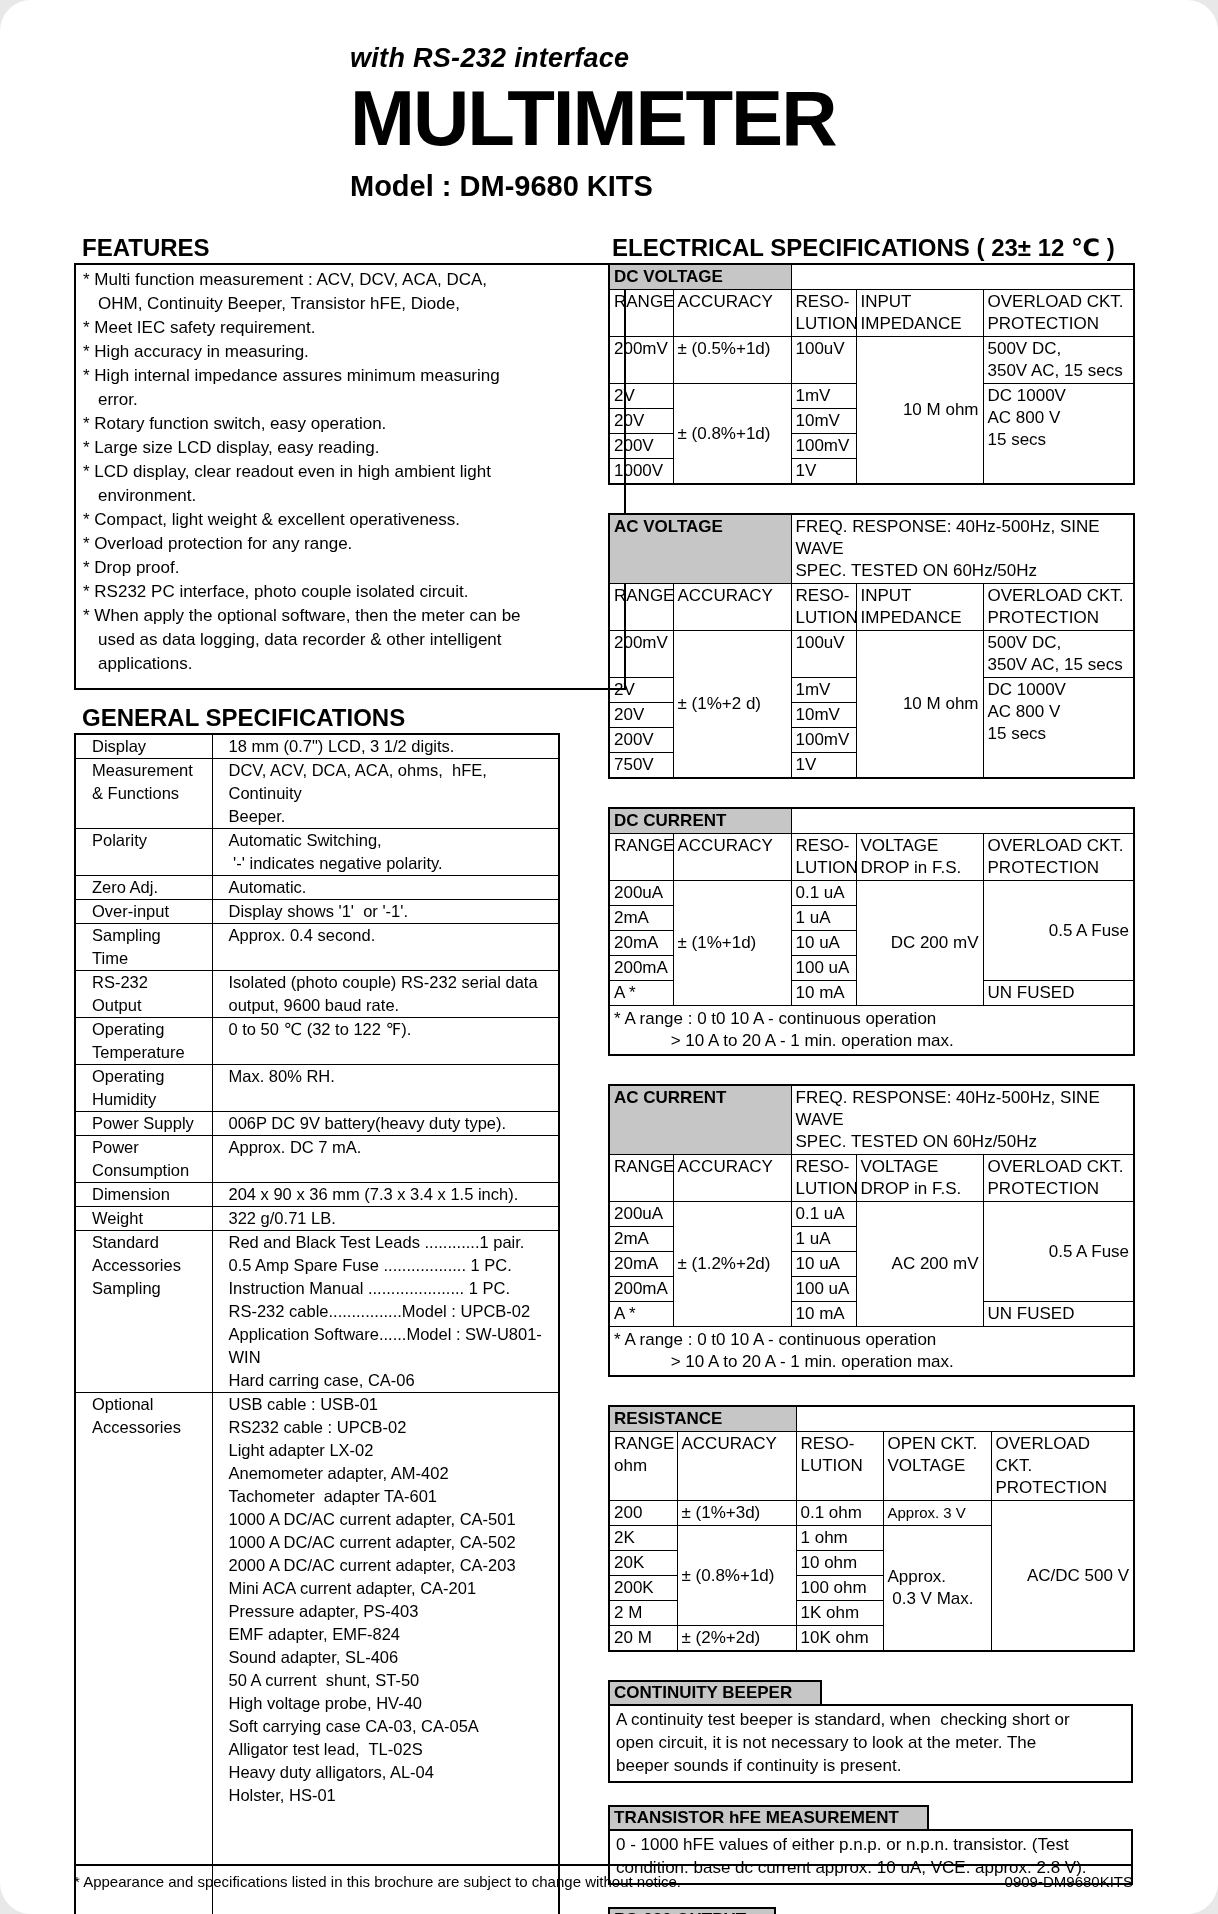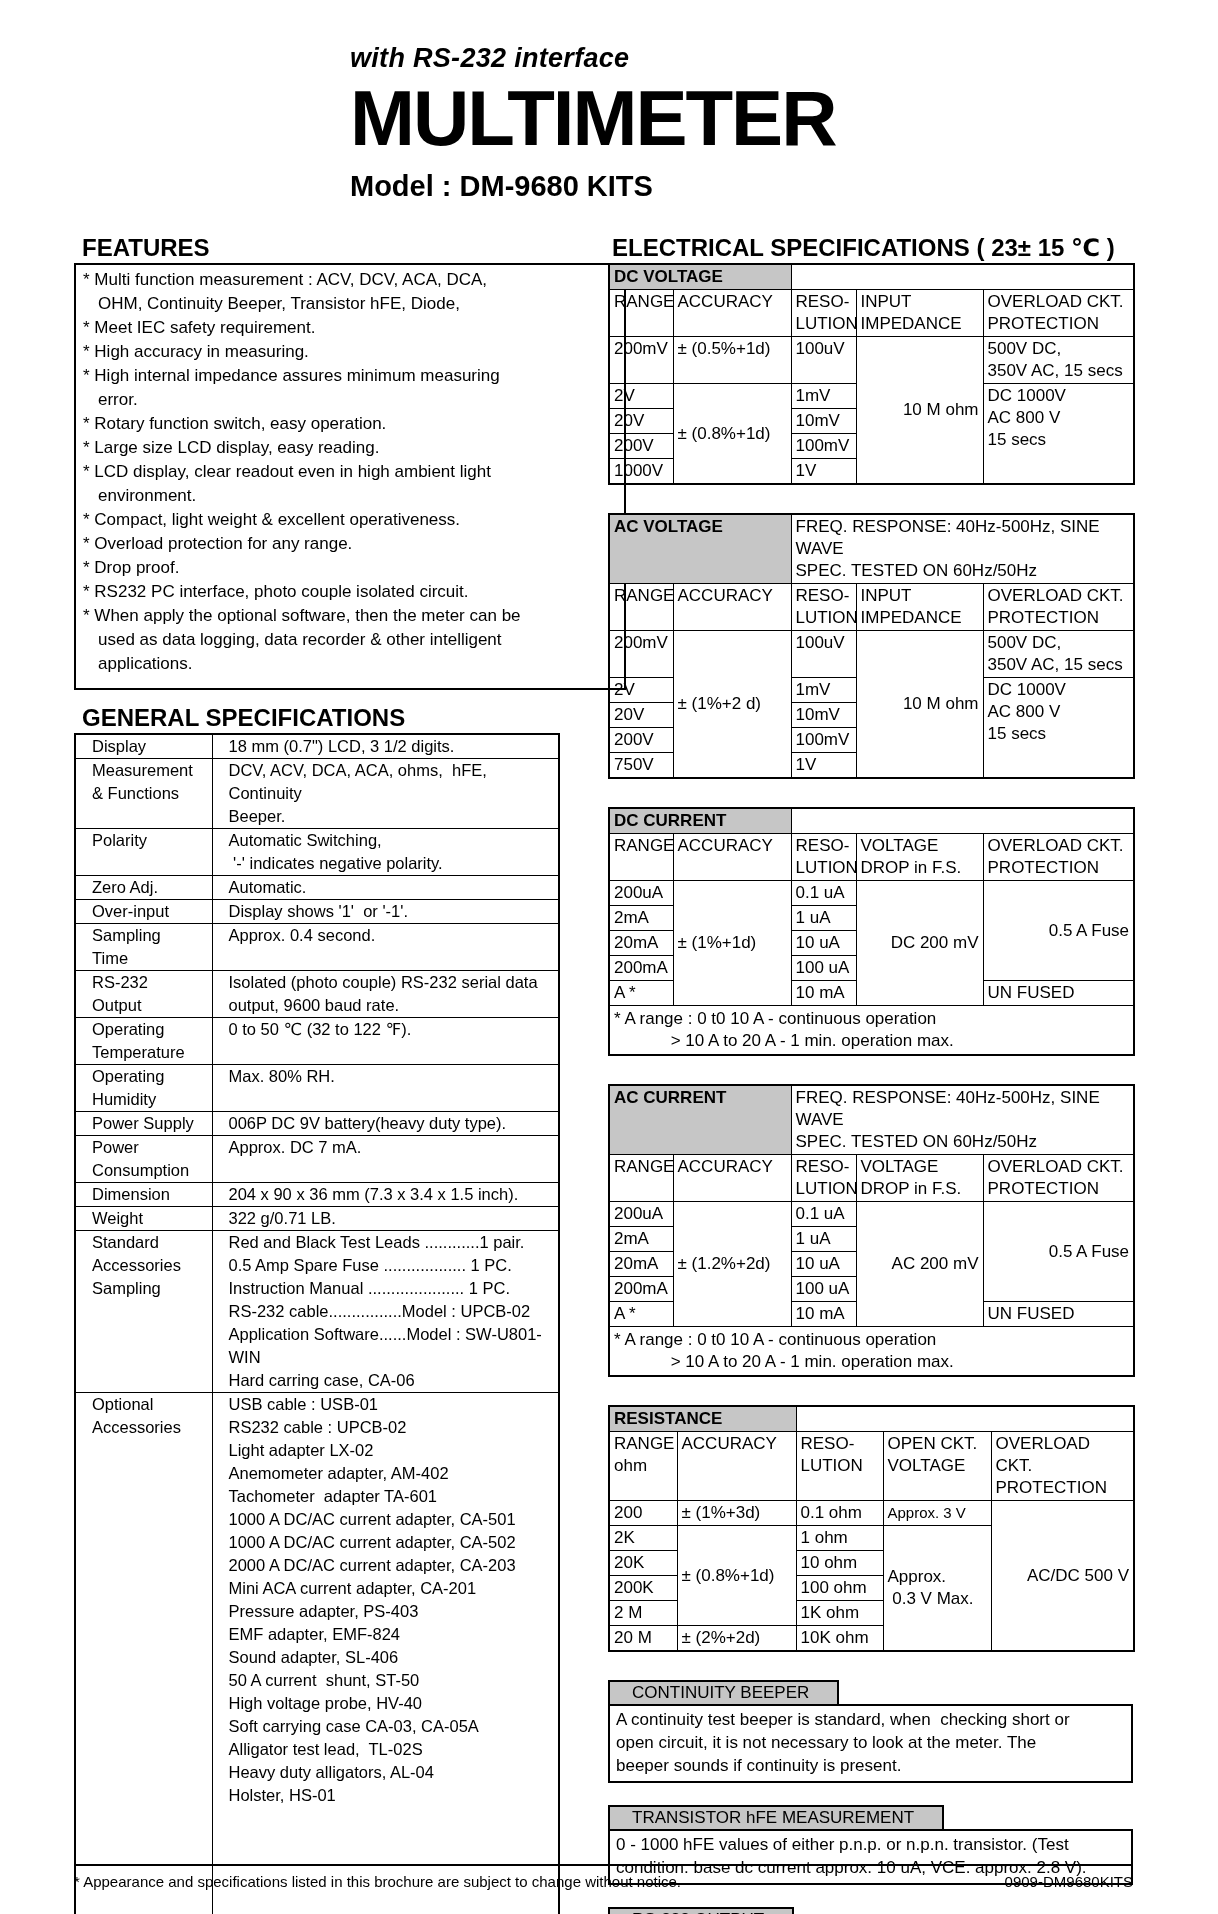--- a/index.html
+++ b/index.html
@@ -2,20 +2,21 @@
 <html><head>
 <meta charset="utf-8">
 <style>
   * { box-sizing: border-box; }
   html,body { margin:0; padding:0; background:#e8e8e8; }
   .page {
     position:relative; width:1218px; height:1914px; margin:0 auto;
     background:#ffffff; color:#000;
     font-family:"Liberation Sans","DejaVu Sans",sans-serif;
     overflow:hidden;
+    border-radius:31px;
   }
   
   .hdr { padding:42px 0 0 350px; }
   .hdr-sub { font-size:27px; line-height:32px; font-weight:bold; font-style:italic; letter-spacing:0.3px; }
   .hdr-title { font-size:78px; line-height:84px; font-weight:bold; letter-spacing:-2px; margin-top:2px; }
   .hdr-model { font-size:29px; line-height:32px; font-weight:bold; margin-top:10px; }
   
   .cols { display:flex; align-items:flex-start; margin:34px 0 0 74px; }
   .col-left  { width:514px; flex:none; }
   .col-right { width:525px; flex:none; margin-left:20px; }
@@ -37,22 +38,22 @@
                vertical-align:top; white-space:pre-wrap; overflow:hidden; }
   .etable td.ttl { background:#c6c6c6; font-weight:bold; }
   .etable td.hdr { font-weight:normal; }
   .etable td.mid { vertical-align:middle; }
   .etable td.ctr { text-align:right; }
   .etable td.sm  { font-size:15px; }
   .etable td.note { padding:2px 4px; }
   
   .esec { margin-bottom:22px; }
   .sec-bar { display:inline-block; position:relative; z-index:1; background:#c6c6c6;
-             border:2px solid #000; font-weight:normal; font-size:17px; line-height:22px;
-             padding:0 28px 0 22px; margin-bottom:-2px; }
+             border:2px solid #000; font-weight:bold; font-size:17px; line-height:22px;
+             padding:0 28px 0 4px; margin-bottom:-2px; }
   .sec-box { border:2px solid #000; width:525px; padding:2px 6px 4px 6px;
              font-size:17px; line-height:23px; white-space:pre-wrap; }
   
   .foot-rule { position:absolute; left:74px; width:1059px; top:1864px; border-top:2px solid #000; }
   .foot { position:absolute; left:74px; width:1059px; top:1872px; display:flex;
           justify-content:space-between; font-size:15px; line-height:20px; }
 </style>
 </head>
 <body>
 
@@ -182,21 +183,21 @@
 Soft carrying case CA-03, CA-05A
 Alligator test lead,  TL-02S
 Heavy duty alligators, AL-04
 Holster, HS-01</td>
             </tr>
           </tbody>
         </table>
     </div>
 
     <div class="col-right">
-      <div class="sec-h">ELECTRICAL SPECIFICATIONS ( 23± 15 ℃ )</div>
+      <div class="sec-h">ELECTRICAL SPECIFICATIONS ( 23± 12 ℃ )</div>
       <div>
           <table class="etable">
             <colgroup>
               <col style="width: 64px;">
               <col style="width: 118px;">
               <col style="width: 65px;">
               <col style="width: 127px;">
               <col style="width: 151px;">
             </colgroup>
             <tbody>

